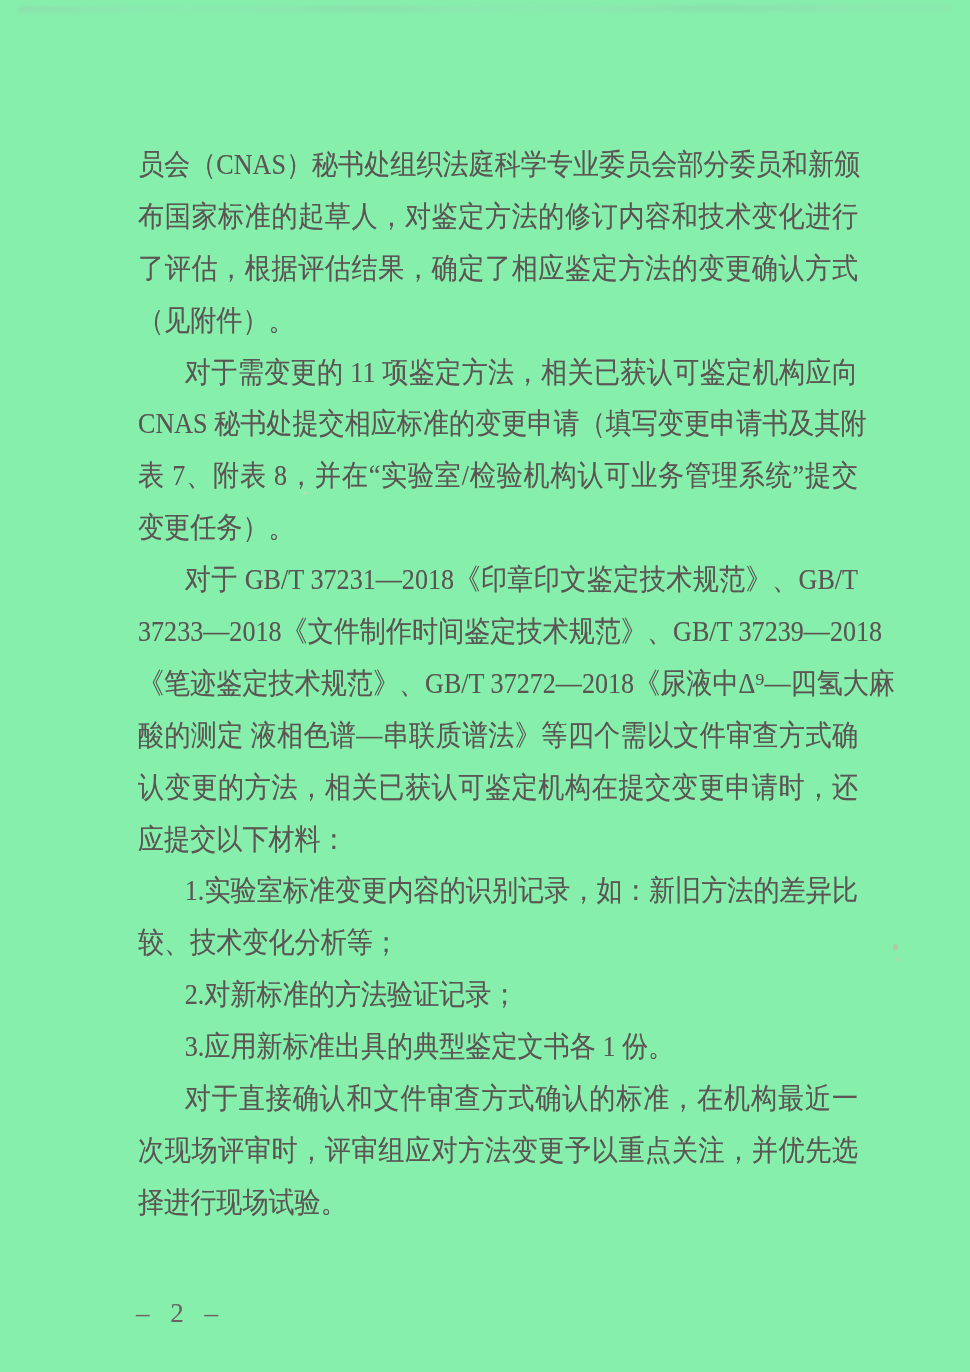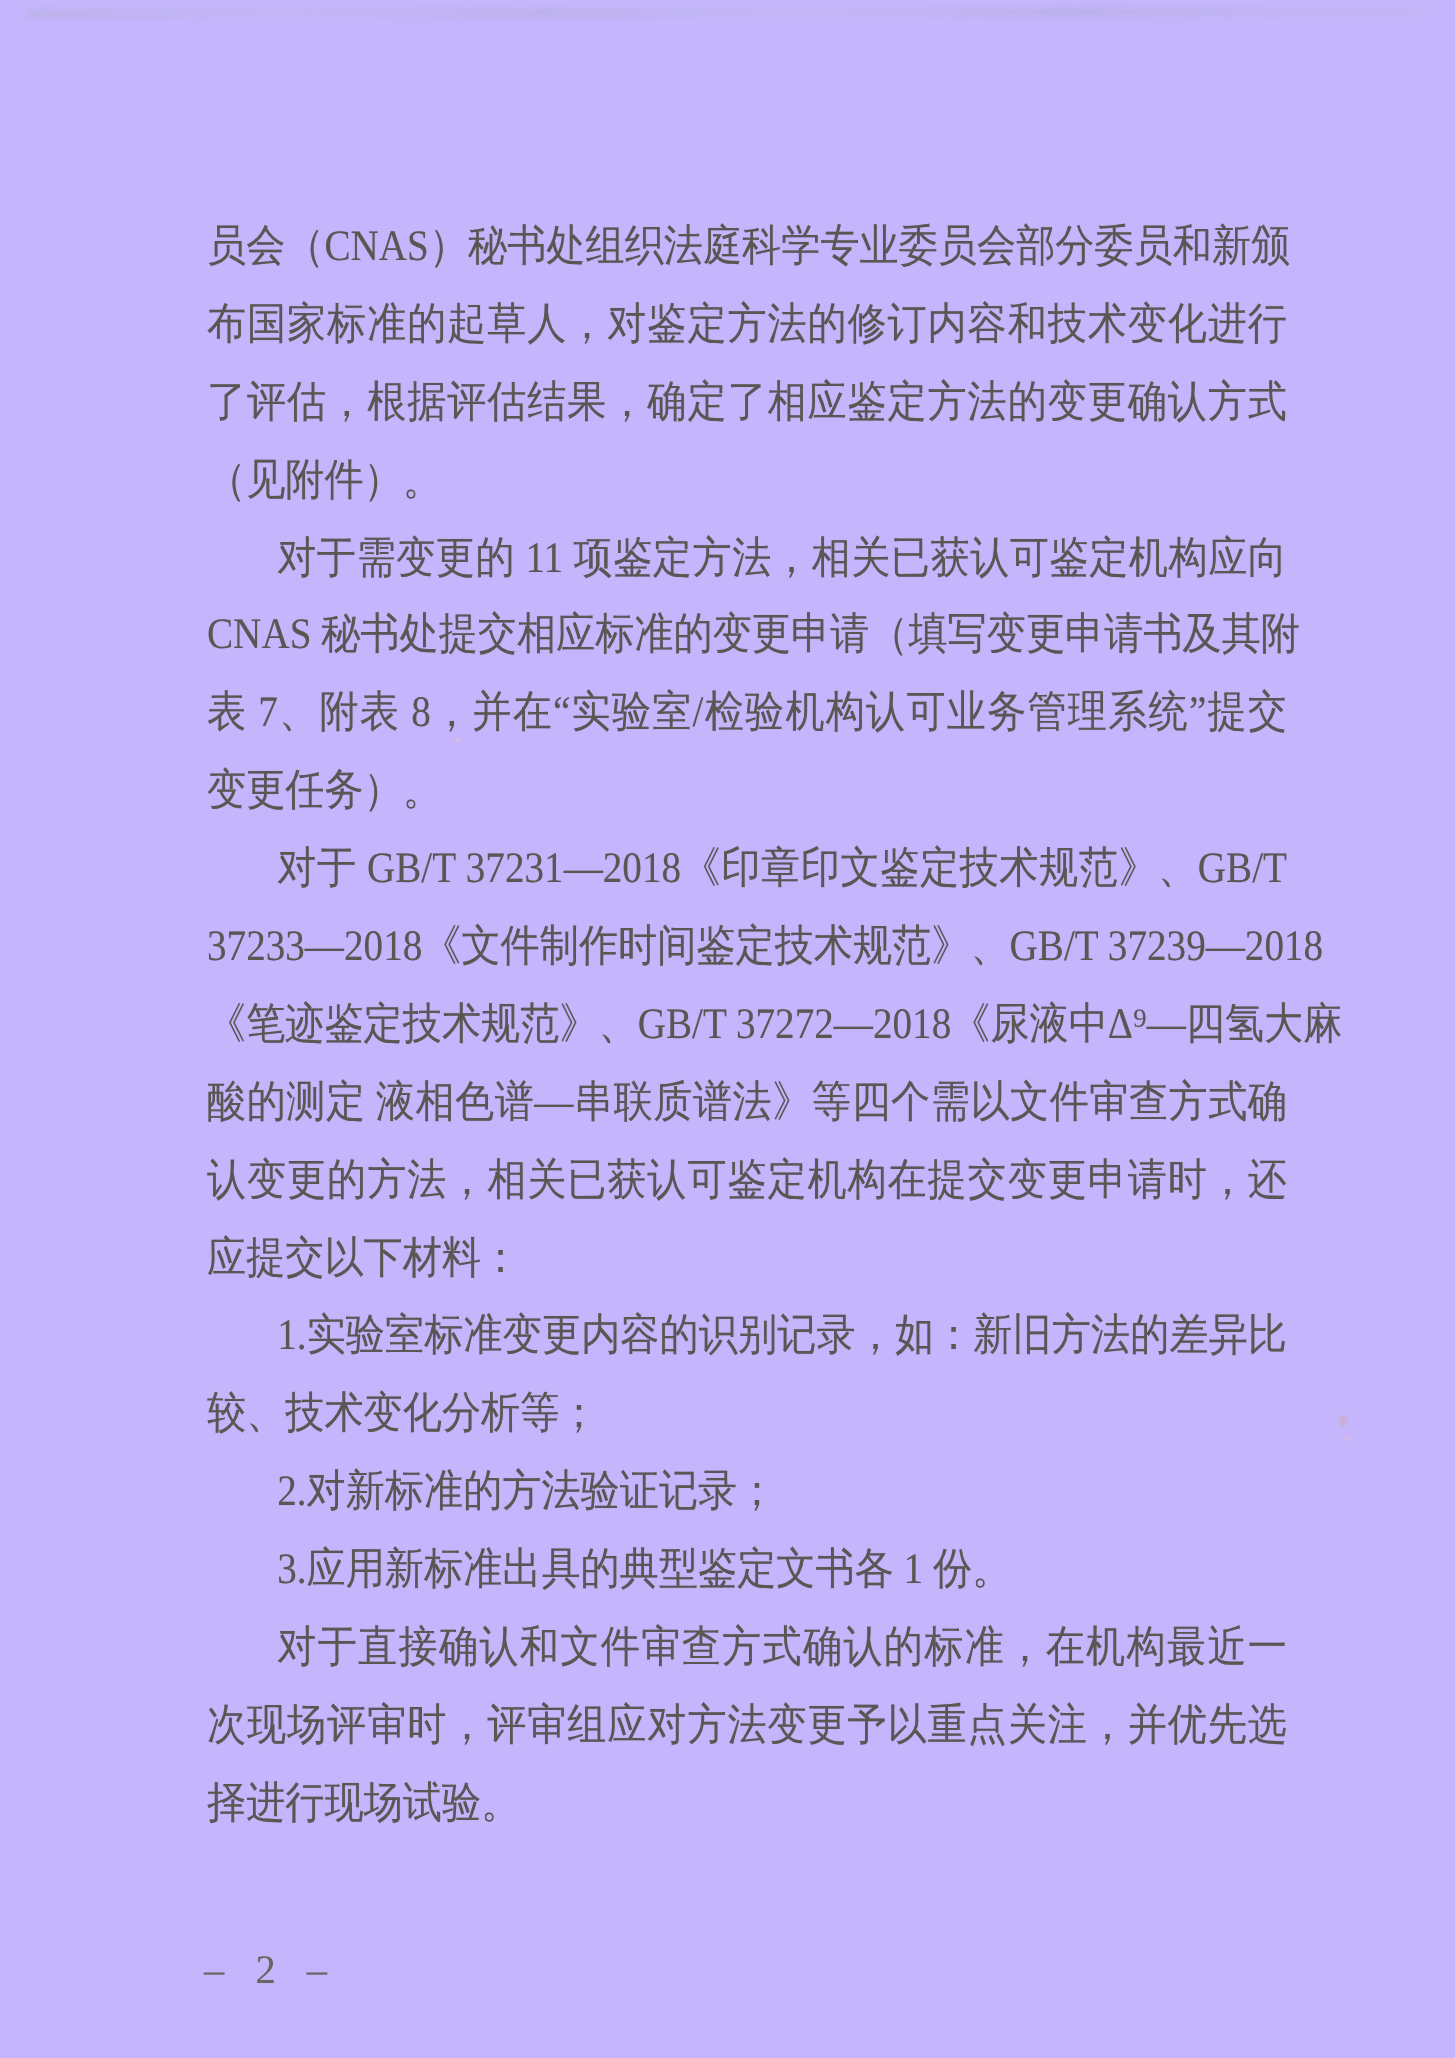--- a/index.html
+++ b/index.html
@@ -10,21 +10,21 @@
     width: 970px;
     height: 1372px;
     background: #fdfdfe;
     overflow: hidden;
     font-family: "Liberation Serif", "DejaVu Serif", serif;
   }
   .page {
     position: relative;
     width: 970px;
     height: 1372px;
-    background: #c4b5fd;
+    background: #86efac;
   }
   
   .scan-streak {
     position: absolute;
     left: 18px;
     top: 6px;
     width: 934px;
     height: 5px;
     background: linear-gradient(90deg,
       rgba(165,170,172,.55) 0%, rgba(185,190,192,.25) 18%,

